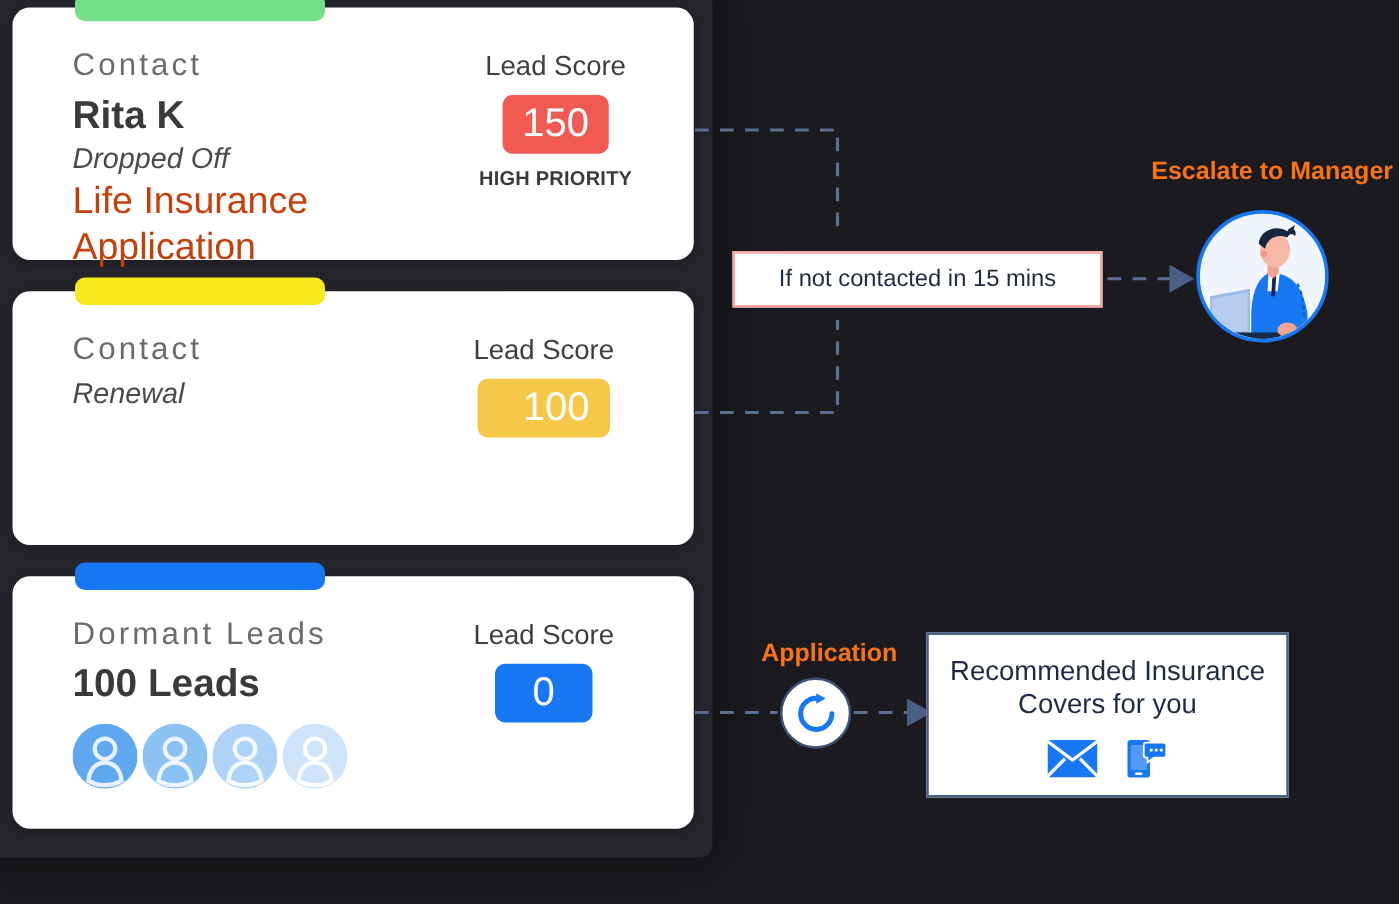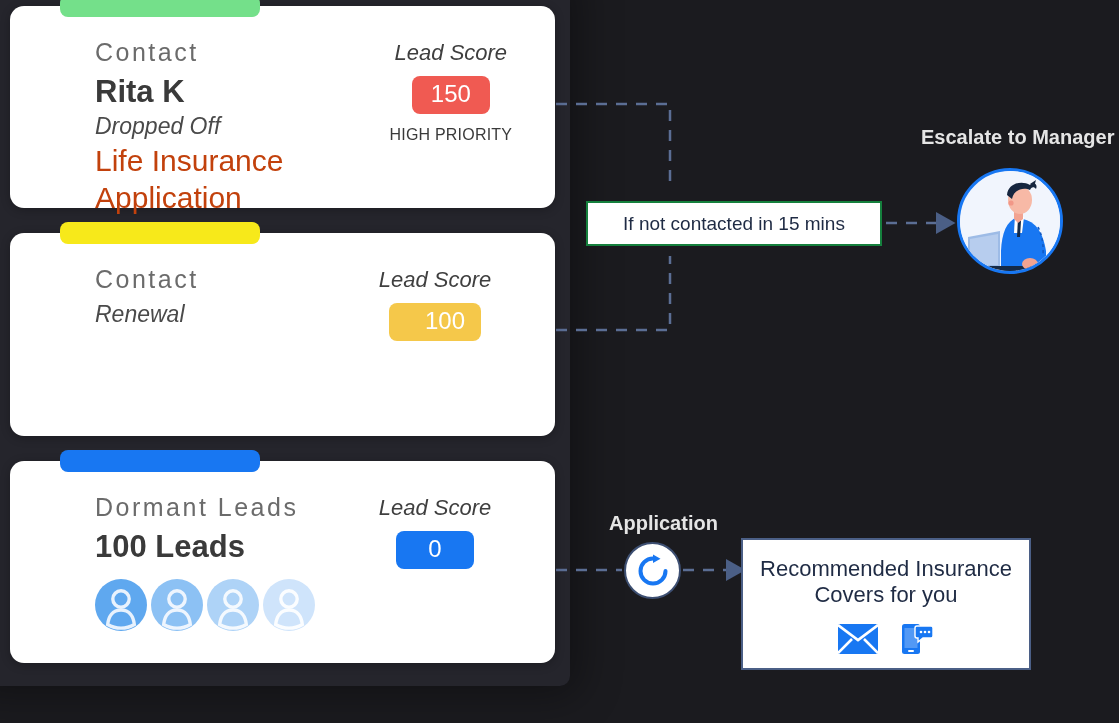--- a/index.html
+++ b/index.html
@@ -46,21 +46,20 @@
     border-radius: 8px;
     top: -11px;
   }
   .card-inner {
     position: relative;
     padding: 26px 30px 26px 48px;
     display: flex;
     justify-content: space-between;
     align-items: flex-start;
     height: 100%;
-    margin-left: 37px;
   }
   .card-left { padding-top: 6px; }
   .lbl-kind {
     font-size: 25px;
     color: #6b6b6b;
     letter-spacing: 2.5px;
     font-weight: 400;
     margin-bottom: 6px;
   }
   .lbl-name {
@@ -85,63 +84,62 @@
   .card-right {
     text-align: center;
     padding-top: 8px;
     width: 180px;
   }
   .lead-score-label {
     font-size: 22px;
     color: #3f3f3f;
     font-weight: 400;
     margin-bottom: 10px;
-    font-style: italic;
   }
   .score-chip {
     display: inline-block;
     min-width: 78px;
     padding: 4px 16px 6px;
     border-radius: 8px;
     color: #ffffff;
-    font-size: 24px;
+    font-size: 32px;
     font-weight: 400;
     line-height: 1.15;
   }
   .priority-label {
     margin-top: 12px;
     font-size: 16px;
-    font-weight: 400;
+    font-weight: 700;
     color: #3a3a3a;
     letter-spacing: 0.2px;
   }
 
   
   .avatars { display: flex; gap: 4px; margin-top: 12px; }
   .avatar { width: 52px; height: 52px; }
 
   
   .flowsvg { position: absolute; left:0; top:0; width: 1119px; height: 723px; pointer-events: none; }
 
   .cond-box {
     position: absolute;
     left: 586px; top: 201px;
     width: 296px; height: 45px;
     background: #ffffff;
-    border: 2px solid #15803d;
+    border: 2px solid #fca5a5;
     display: flex; align-items: center; justify-content: center;
     font-size: 19px;
     color: #1f2b44;
   }
 
   .flow-label {
     position: absolute;
     font-size: 20px;
     font-weight: 700;
-    color: #e5e5e5;
+    color: #f97316;
     white-space: nowrap;
   }
   #escalate-label { left: 921px; top: 126px; }
   #reactivate-label { left: 609px; top: 512px; }
 
   .manager-avatar {
     position: absolute;
     left: 957px; top: 168px;
     width: 106px; height: 106px;
     border-radius: 50%;
@@ -162,21 +160,20 @@
 
   .rec-box {
     position: absolute;
     left: 741px; top: 506px;
     width: 290px; height: 132px;
     background: #ffffff;
     border: 2px solid #4b5f86;
     display: flex; flex-direction: column;
     align-items: center; justify-content: center;
     padding-top: 4px;
-    margin-top: 32px;
   }
   .rec-title {
     font-size: 22px;
     color: #1f2b44;
     text-align: center;
     line-height: 1.2;
   }
   .rec-icons { display: flex; gap: 22px; margin-top: 14px; align-items: center; }
 </style>
 </head>

